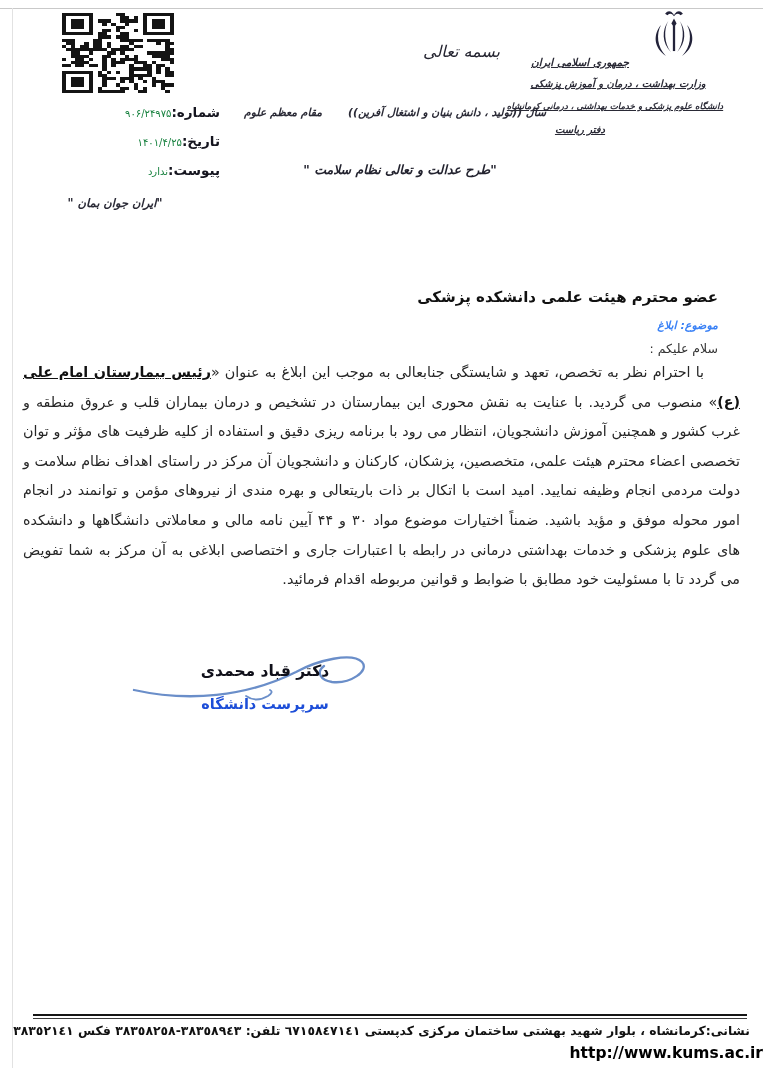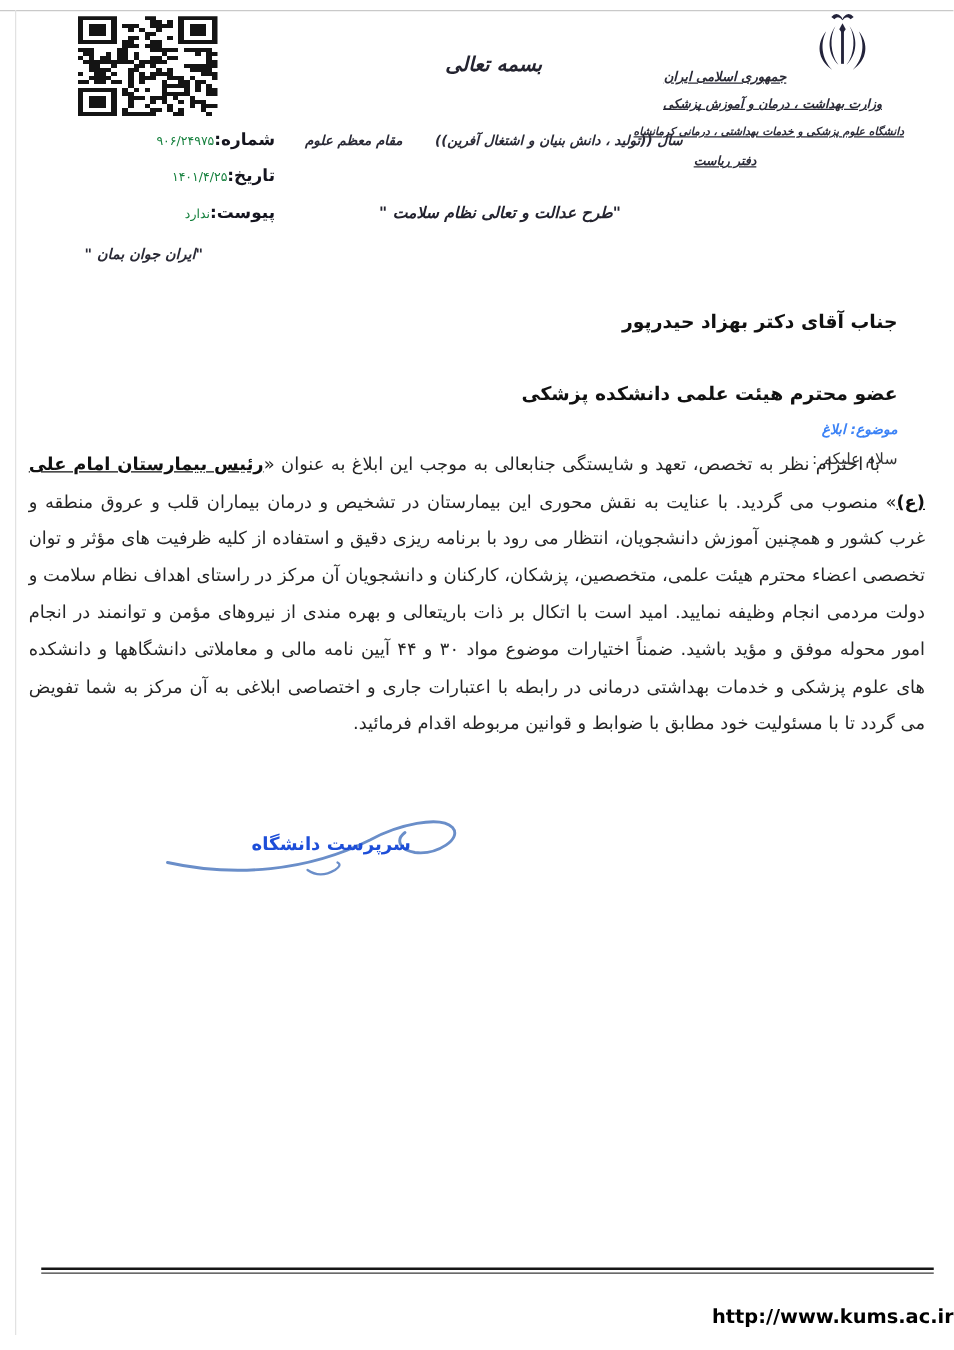--- a/index.html
+++ b/index.html
@@ -8,22 +8,22 @@
     font-family:"DejaVu Sans",sans-serif;color:#1f1f1f;overflow:hidden;
     direction:rtl;
   }
   .abs{position:absolute;}
   
   .scan-top{left:0;top:8px;width:763px;height:1px;background:#c9c9c9;}
   .scan-left{left:12px;top:8px;width:1px;height:1060px;background:#e2e2e2;}
   
   .qr{left:62px;top:13px;width:112px;height:80px;}
   .qr svg{width:100%;height:100%;}
-  .basmala{left:290px;top:42px;width:210px;text-align:center;
-    font-size:16px;font-weight:700;font-style:italic;color:#242430;}
+  .basmala{left:290px;top:42px;width:210px;text-align:right;
+    font-size:16px;font-weight:400;font-style:italic;color:#242430;}
   .emblem{left:646px;top:8px;width:52px;height:52px;right:auto;}
   .emblem{left:auto;right:63px;}
   .org{right:0;top:56px;width:763px;}
   .org div{position:absolute;right:0;width:190px;text-align:center;white-space:nowrap;
     font-style:italic;font-weight:700;color:#2a2a36;text-decoration:underline;}
   .org .l0{top:0; right:88px;font-size:10.5px;}
   .org .l1{top:22px;right:50px;font-size:10px;}
   .org .l2{top:45px;right:18px;font-size:8.6px;width:260px;}
   .org .l3{top:68px;right:88px;font-size:10px;}
   
@@ -329,34 +329,35 @@
   </div>
 
   <div class="abs slogan-year">
     <span>سال ((تولید ، دانش بنیان و اشتغال آفرین))</span>
     <span>مقام معظم علوم</span>
   </div>
   <div class="abs slogan-health">"طرح عدالت و تعالی نظام سلامت "</div>
   <div class="abs slogan-side">"ایران جوان بمان "</div>
 
   <div class="abs recipient">
-    <div class="name">جناب آقای دکتر بهزاد حیدرپور</div>
     <div class="title">عضو محترم هیئت علمی دانشکده پزشکی</div>
     <div class="subject">موضوع: ابلاغ</div>
     <div class="greet">سلام علیکم :</div>
   </div>
 
   <div class="abs letter-body">
     <span>با احترام نظر به تخصص، تعهد و شایستگی جنابعالی به موجب این ابلاغ به عنوان «</span><span class="hl">رئیس بیمارستان امام علی (ع)</span><span>» منصوب می گردید. با عنایت به نقش محوری این بیمارستان در تشخیص و درمان بیماران قلب و عروق منطقه و غرب کشور و همچنین آموزش دانشجویان، انتظار می رود با برنامه ریزی دقیق و استفاده از کلیه ظرفیت های مؤثر و توان تخصصی اعضاء محترم هیئت علمی، متخصصین، پزشکان، کارکنان و دانشجویان آن مرکز در راستای اهداف نظام سلامت و دولت مردمی انجام وظیفه نمایید. امید است با اتکال بر ذات باریتعالی و بهره مندی از نیروهای مؤمن و توانمند در انجام امور محوله موفق و مؤید باشید. ضمناً اختیارات موضوع مواد ۳۰ و ۴۴ آیین نامه مالی و معاملاتی دانشگاهها و دانشکده های علوم پزشکی و خدمات بهداشتی درمانی در رابطه با اعتبارات جاری و اختصاصی ابلاغی به آن مرکز به شما تفویض می گردد تا با مسئولیت خود مطابق با ضوابط و قوانین مربوطه اقدام فرمائید.</span>
   </div>
 
   <div class="abs sig">
     <svg class="scribble" viewBox="0 0 274 64" fill="none">
       <path d="M6,46 C60,58 118,53 168,28 C190,16 224,8 234,18 C242,27 222,40 204,38 C192,36 188,28 196,22" stroke="#6a8ec9" stroke-width="2.3" stroke-linecap="round"></path>
       <path d="M118,52 Q128,59 140,52 Q146,48 142,46" stroke="#6a8ec9" stroke-width="1.8" stroke-linecap="round"></path>
     </svg>
+    <div class="name">دکتر قباد محمدی</div>
     <div class="role">سرپرست دانشگاه</div>
   </div>
 
   <div class="abs rule"></div>
+  <div class="abs footer-address">نشانی:کرمانشاه ، بلوار شهید بهشتی ساختمان مرکزی کدپستی ٦٧١٥٨٤٧١٤١ تلفن: ٣٨٣٥٨٩٤٣-٣٨٣٥٨٢٥٨ فکس ٣٨٣٥٢١٤١</div>
   <div class="abs footer-site">http://www.kums.ac.ir</div>
 
 </div>
 
 </body></html>

